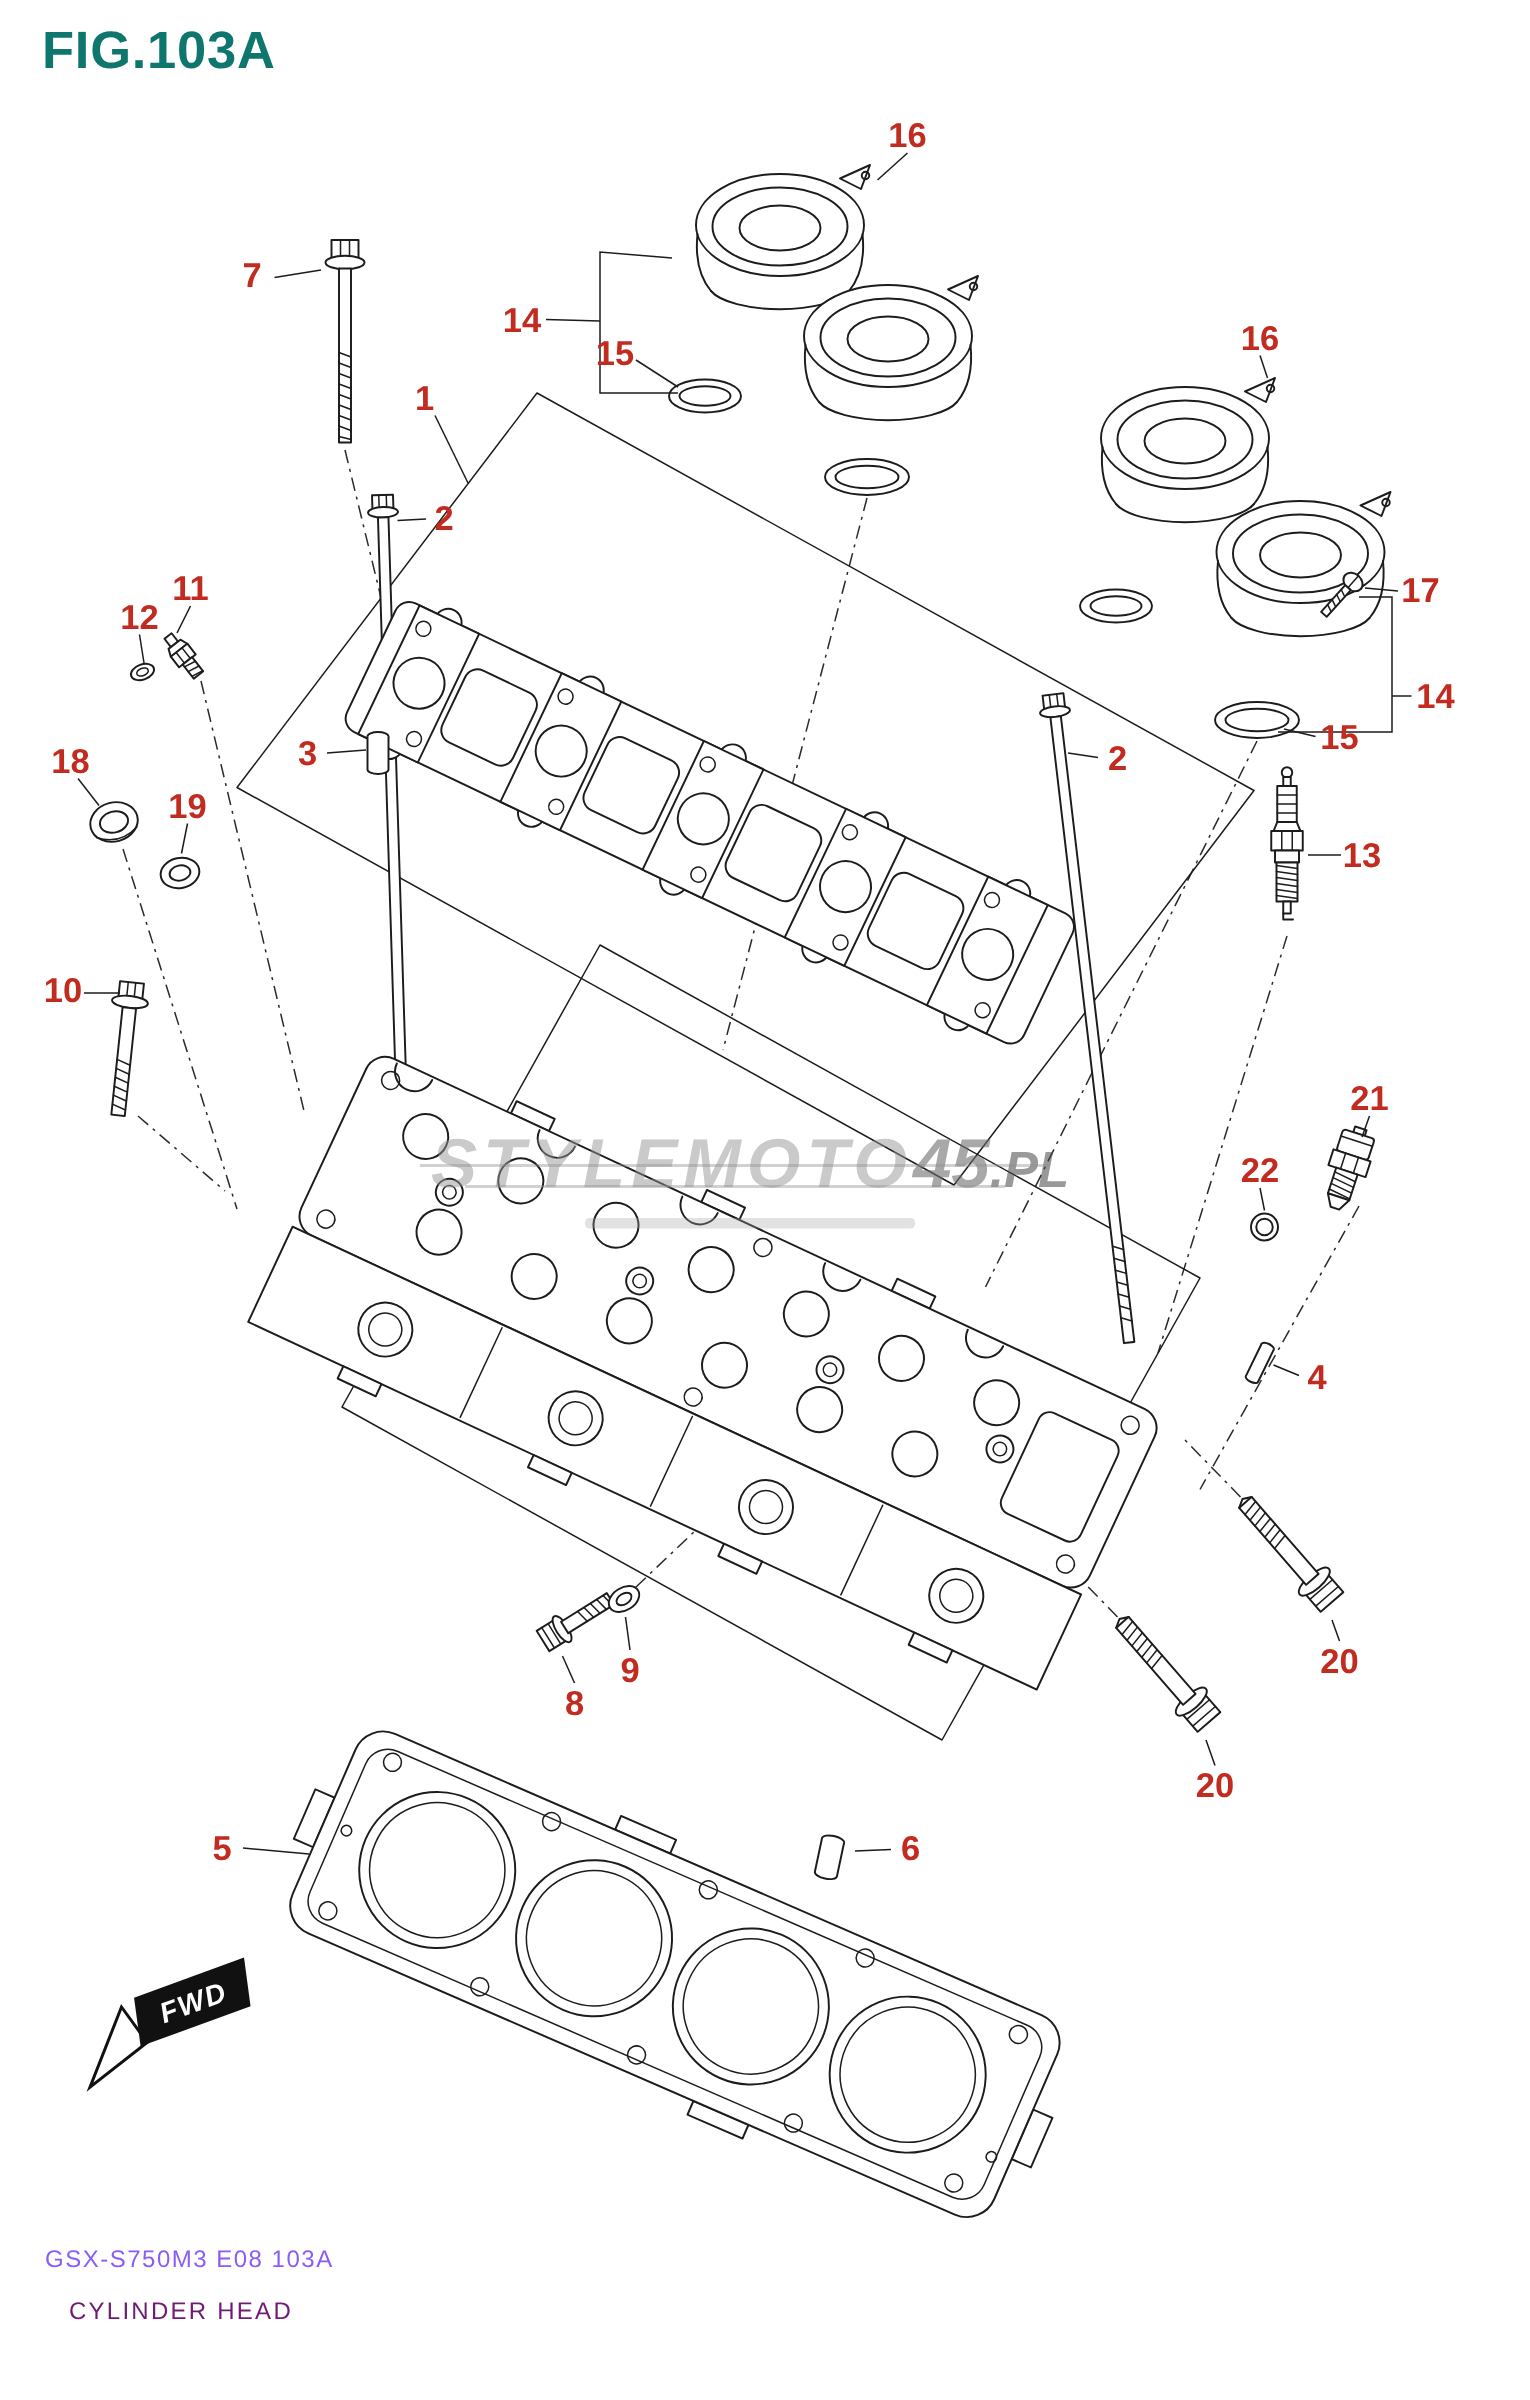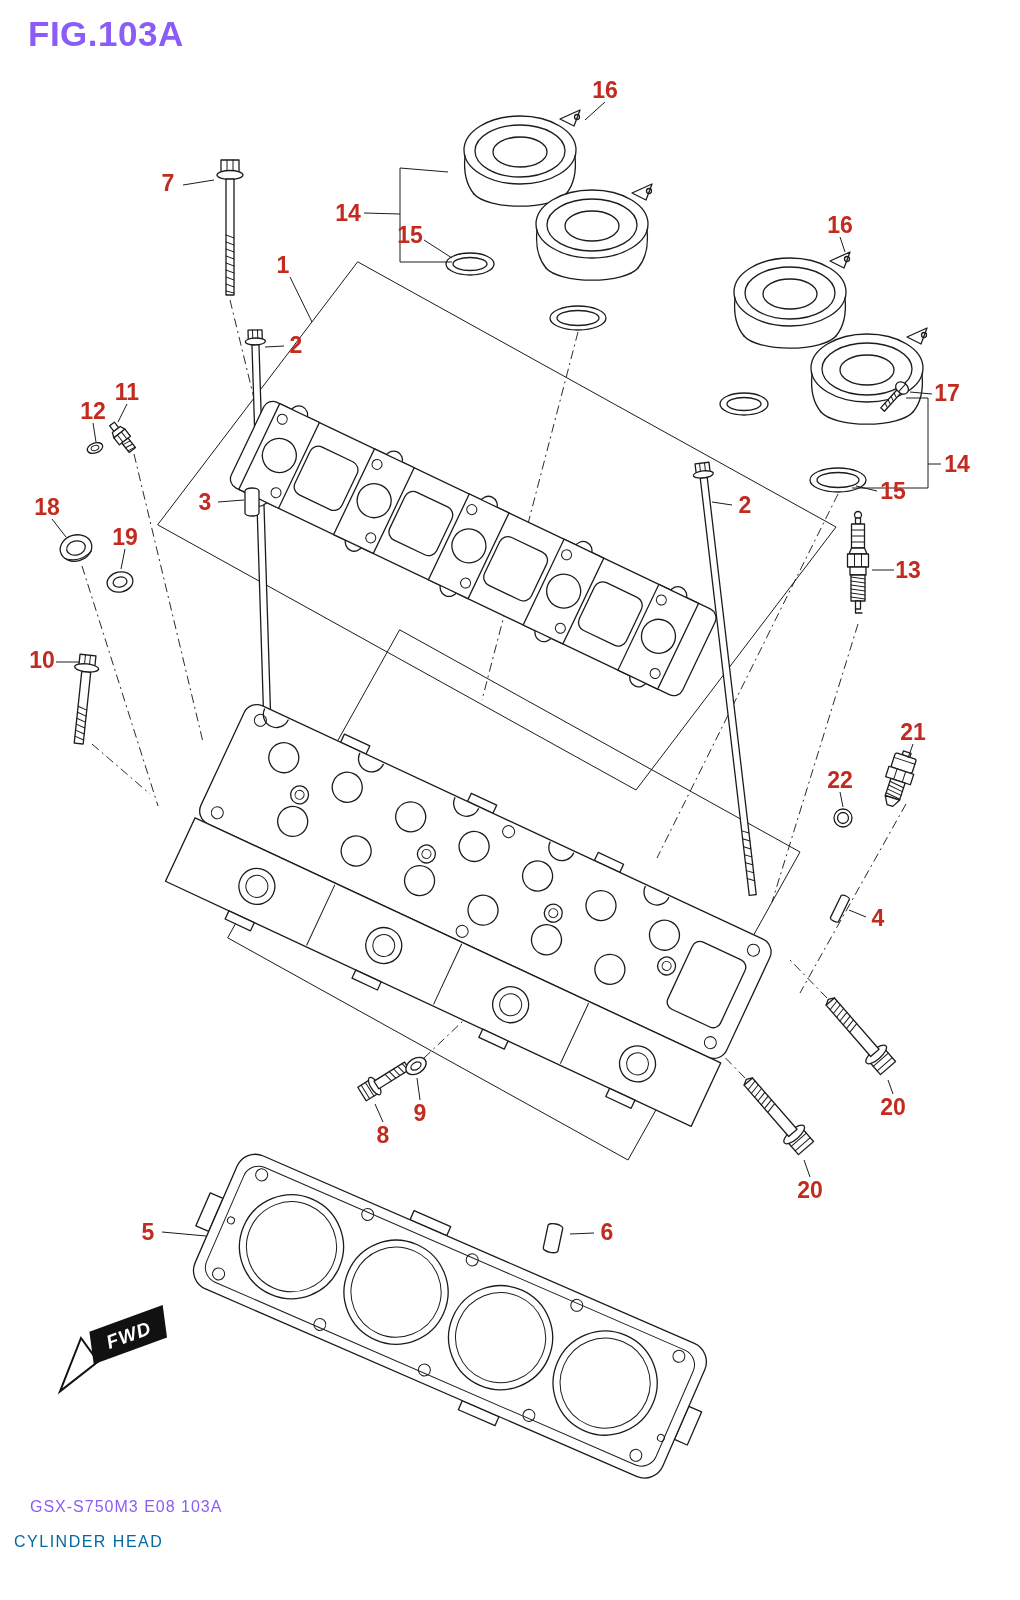--- a/index.html
+++ b/index.html
@@ -5,23 +5,23 @@
   html,body{margin:0;padding:0;background:#fff;}
   .page{position:relative;width:1020px;height:1600px;background:#fff;overflow:hidden;font-family:"Liberation Sans",sans-serif;}
   .page svg{position:absolute;left:0;top:0;}
   .ln{fill:none;stroke:#1c1c1c;stroke-width:1.3;stroke-linecap:round;stroke-linejoin:round;}
   .lnw{fill:#fff;stroke:#1c1c1c;stroke-width:1.3;stroke-linejoin:round;}
   .thin{stroke-width:1;}
   .dash{fill:none;stroke:#2a2a2a;stroke-width:1;stroke-dasharray:9 4 2 4;}
   .ldr{fill:none;stroke:#1c1c1c;stroke-width:1;}
   .callout{fill:var(--callout-color,#c22b1f);font:600 23px "Liberation Sans",sans-serif;text-anchor:middle;}
   .fwd-text{fill:#fff;font:italic 700 19px "Liberation Sans",sans-serif;letter-spacing:1px;}
-  .title{position:absolute;left:28px;top:14px;font:800 35px "Liberation Sans",sans-serif;color:#8b5cf6;letter-spacing:.5px;text-align:center;}
+  .title{position:absolute;left:28px;top:14px;font:800 35px "Liberation Sans",sans-serif;color:#0f766e;letter-spacing:.5px;text-align:center;}
   .footer-code{position:absolute;left:30px;top:1498px;font:400 16px "Liberation Sans",sans-serif;color:#8b5cf6;letter-spacing:1px;}
-  .footer-name{position:absolute;left:14px;top:1533px;font:400 16px "Liberation Sans",sans-serif;color:#0369a1;letter-spacing:1.5px;text-align:center;}
+  .footer-name{position:absolute;left:46px;top:1533px;font:400 16px "Liberation Sans",sans-serif;color:#701a75;letter-spacing:1.5px;text-align:center;}
   .watermark{position:absolute;left:240px;top:748px;width:520px;text-align:center;pointer-events:none;font-family:"Liberation Sans",sans-serif;font-style:italic;font-weight:700;}
   .wm-main{font-size:46px;color:rgba(150,150,150,.5);letter-spacing:4px;}
   .wm-num{font-size:46px;color:rgba(110,110,110,.6);}
   .wm-suffix{font-size:34px;color:rgba(70,70,70,.55);}
   .wm-line{position:absolute;height:2px;background:rgba(140,140,140,.4);pointer-events:none;}
   .wm-tag{position:absolute;left:150px;top:64px;width:220px;height:7px;background:rgba(165,165,165,.32);border-radius:3px;pointer-events:none;}
 </style>
 </head>
 <body>
 
@@ -455,16 +455,22 @@
         <text x="810" y="1198" class="callout">20</text>
         <polyline points="162,1232 206,1236" class="ldr"></polyline>
         <text x="148" y="1240" class="callout">5</text>
         <polyline points="594,1233 570,1234" class="ldr"></polyline>
         <text x="607" y="1240" class="callout">6</text>
       </g>
   </svg>
 
   <div class="title">FIG.103A</div>
 
+  <div class="watermark">
+    <span class="wm-main">STYLEMOTO</span><span class="wm-num">45</span><span class="wm-suffix">.PL</span>
+    <div class="wm-line" style="left:40px;top:28px;width:420px;"></div>
+    <div class="wm-line" style="left:70px;top:42px;width:360px;"></div>
+    <div class="wm-tag"></div>
+  </div>
 
   <div class="footer-code">GSX-S750M3 E08 103A</div>
   <div class="footer-name">CYLINDER HEAD</div>
 </div>
 
 </body></html>

